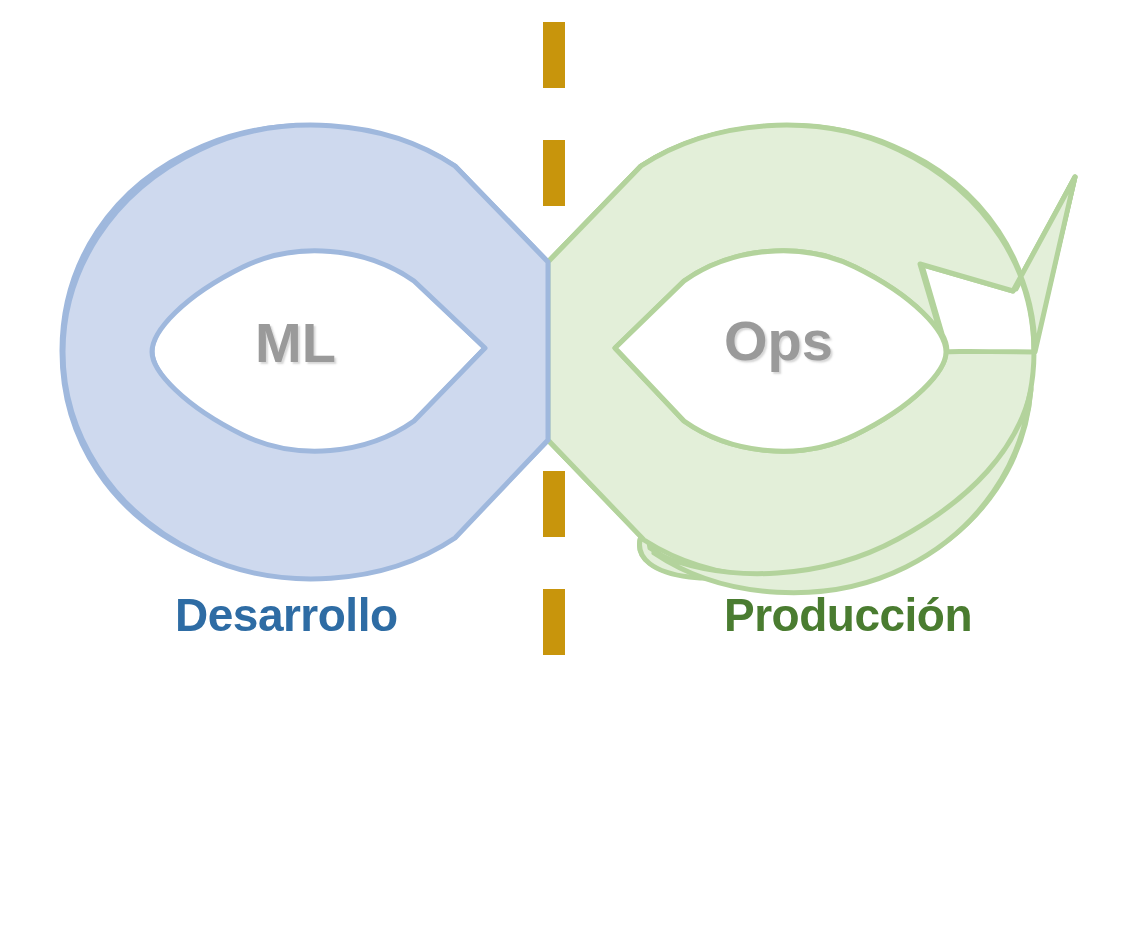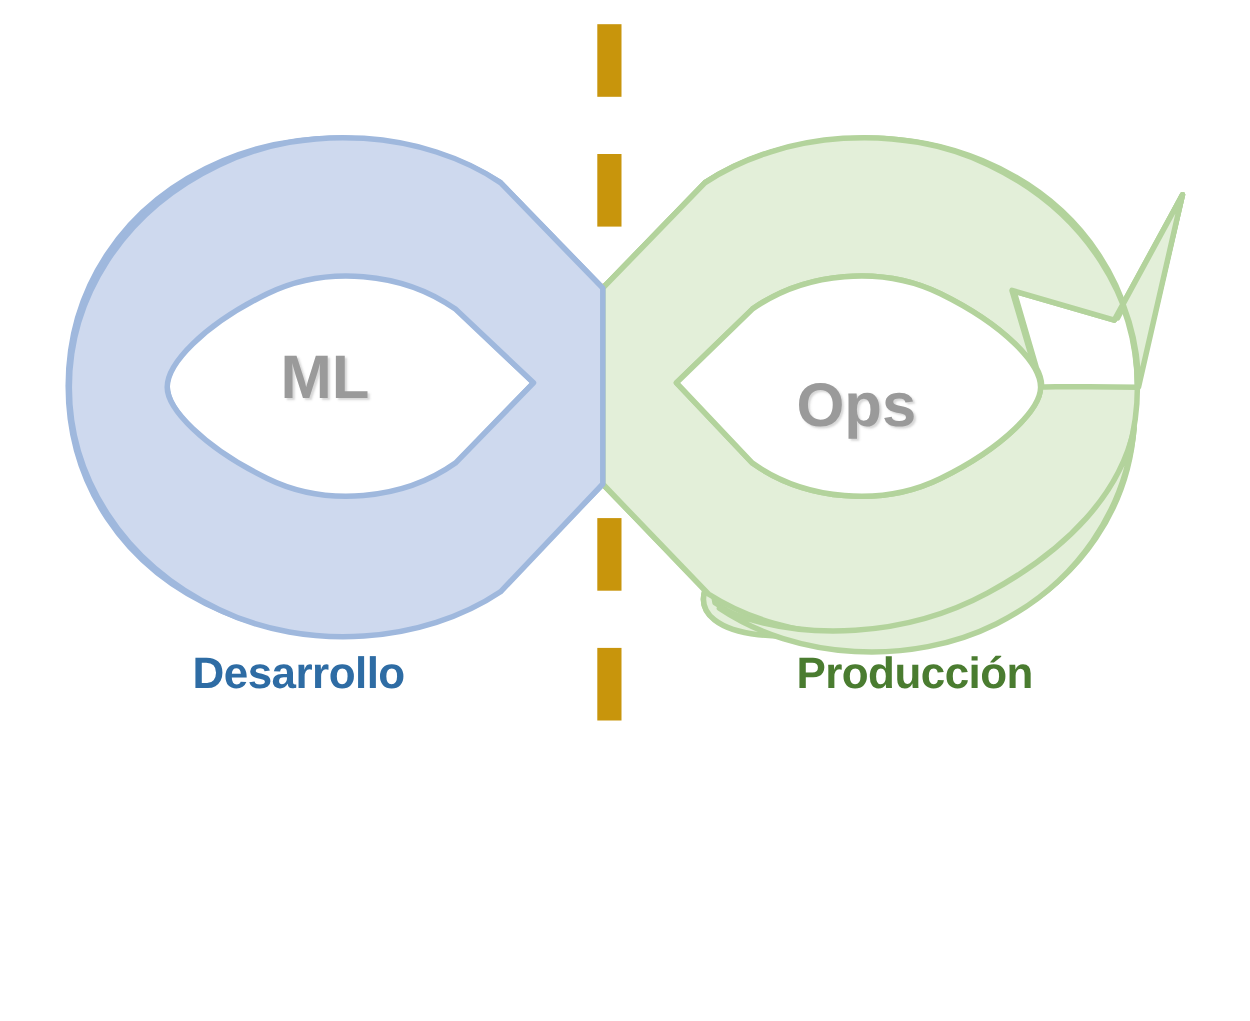--- a/index.html
+++ b/index.html
@@ -23,21 +23,21 @@
     position: absolute;
     left: 0;
     top: 0;
     width: 1136px;
     height: 928px;
     display: block;
   }
   .stage-label {
     position: absolute;
     font-weight: bold;
-    font-size: 40px;
+    font-size: 46px;
     letter-spacing: -0.5px;
     white-space: nowrap;
     line-height: 1;
   }
   #label-desarrollo {
     left: 175px;
     top: 592px;
   }
   #label-produccion {
     left: 692px;
@@ -51,21 +51,20 @@
     line-height: 1;
     text-shadow: 2px 2px 2px rgba(120,120,120,0.30);
   }
   #word-ml {
     left: 255px;
     top: 315px;
   }
   #word-ops {
     left: 724px;
     top: 313px;
-    margin-top: 27px;
   }
 </style>
 </head>
 <body>
 
 <div id="diagram-root">
 
   <svg id="loop-svg" viewBox="0 0 1136 928">
 
     <g>

